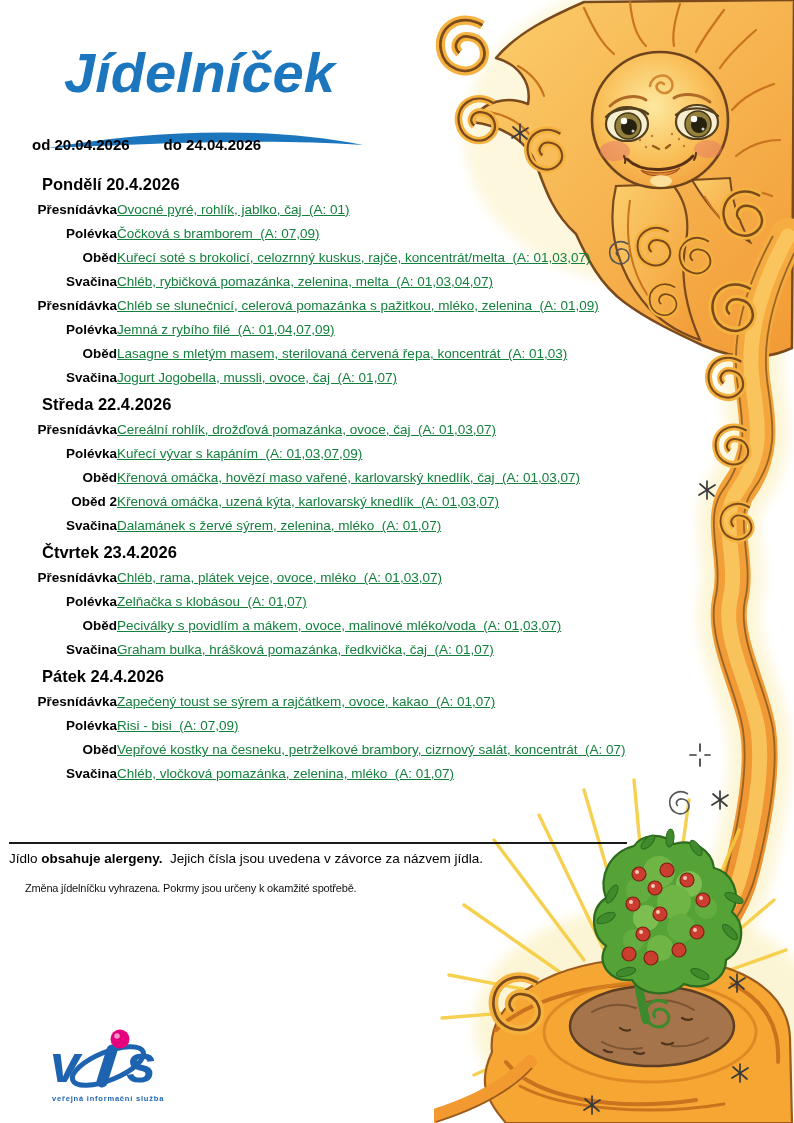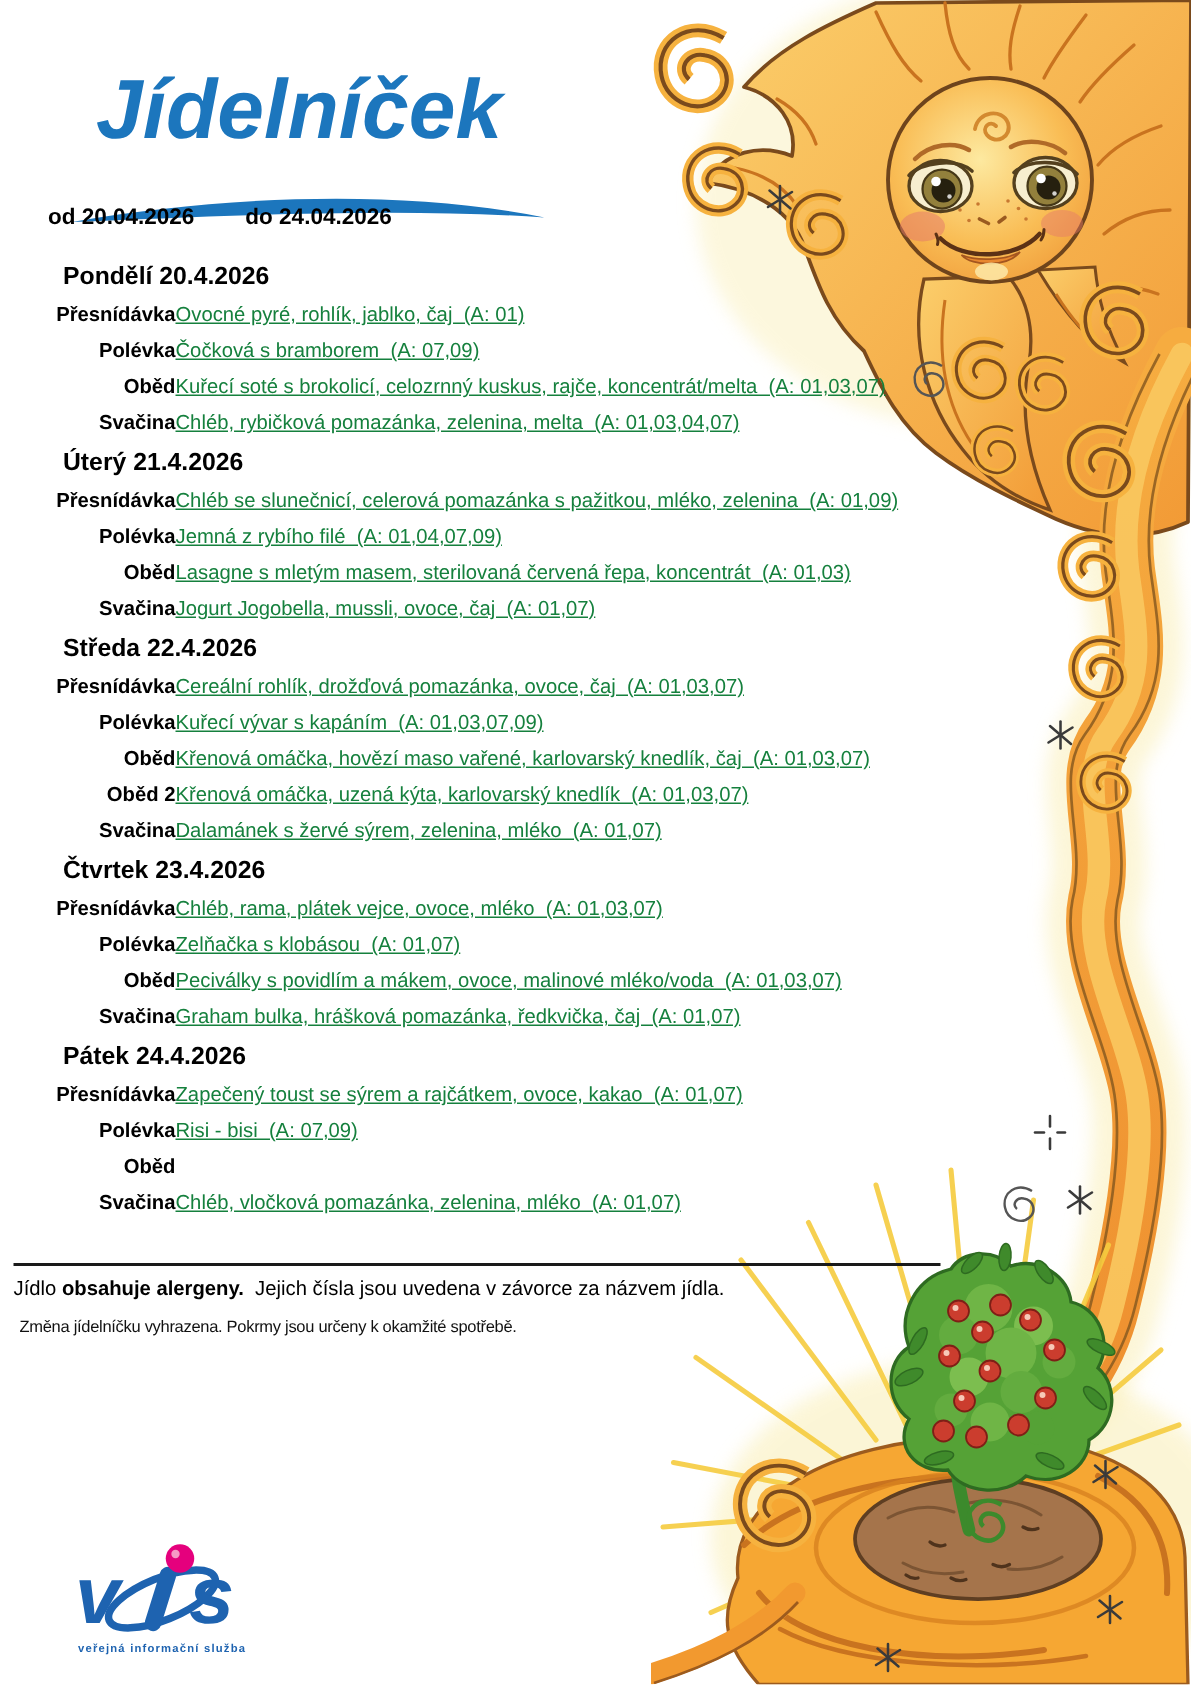--- a/index.html
+++ b/index.html
@@ -21,21 +21,21 @@
   .menu{position:absolute;left:25px;top:175px;width:632px;}
   .day{margin:0 0 5px 0;}
   .day h2{font-size:16.5px;font-weight:bold;margin:0 0 10px 17px;line-height:18px;}
   .row{display:flex;margin-bottom:10px;font-size:13.5px;line-height:14px;white-space:nowrap;}
   .row .lbl{flex:0 0 92px;font-weight:bold;text-align:right;}
   .row .txt{color:#15803d;text-decoration:underline;}
   .footer{position:absolute;left:9px;top:842px;width:630px;}
   .rule{border-top:2px solid #1a1a1a;height:0;width:618px;margin:0 0 7px 0;}
   .allergens{font-size:13.5px;margin:0 0 13px 0;}
   .allergens b{font-weight:bold;}
-  .note{font-size:11px;letter-spacing:-0.2px;margin:4px;color:#111;}
+  .note{font-size:11px;letter-spacing:-0.2px;margin:16px;color:#111;}
   .vis{position:absolute;left:50px;top:1026px;}
 </style>
 </head>
 <body>
 
 <div class="page">
 
   <svg class="illustration" width="360" height="1123" viewBox="0 0 360 1123" aria-hidden="true">
     <defs>
       <radialGradient id="faceGrad" cx="0.45" cy="0.4" r="0.75">
@@ -344,21 +344,20 @@
           <span class="lbl">Oběd</span>
           <span class="txt">Kuřecí soté s brokolicí, celozrnný kuskus, rajče, koncentrát/melta&nbsp; (A: 01,03,07)</span>
         </div>
       <div class="row">
           <span class="lbl">Svačina</span>
           <span class="txt">Chléb, rybičková pomazánka, zelenina, melta&nbsp; (A: 01,03,04,07)</span>
         </div>
     </section>
 
     <section class="day">
-      <h2>Úterý 21.4.2026</h2>
       <div class="row">
           <span class="lbl">Přesnídávka</span>
           <span class="txt">Chléb se slunečnicí, celerová pomazánka s pažitkou, mléko, zelenina&nbsp; (A: 01,09)</span>
         </div>
       <div class="row">
           <span class="lbl">Polévka</span>
           <span class="txt">Jemná z rybího filé&nbsp; (A: 01,04,07,09)</span>
         </div>
       <div class="row">
           <span class="lbl">Oběd</span>
@@ -419,20 +418,21 @@
       <div class="row">
           <span class="lbl">Přesnídávka</span>
           <span class="txt">Zapečený toust se sýrem a rajčátkem, ovoce, kakao&nbsp; (A: 01,07)</span>
         </div>
       <div class="row">
           <span class="lbl">Polévka</span>
           <span class="txt">Risi - bisi&nbsp; (A: 07,09)</span>
         </div>
       <div class="row">
           <span class="lbl">Oběd</span>
+          <span class="txt">Vepřové kostky na česneku, petrželkové brambory, cizrnový salát, koncentrát&nbsp; (A: 07)</span>
         </div>
       <div class="row">
           <span class="lbl">Svačina</span>
           <span class="txt">Chléb, vločková pomazánka, zelenina, mléko&nbsp; (A: 01,07)</span>
         </div>
     </section>
 
   </main>
 
   <footer class="footer">

